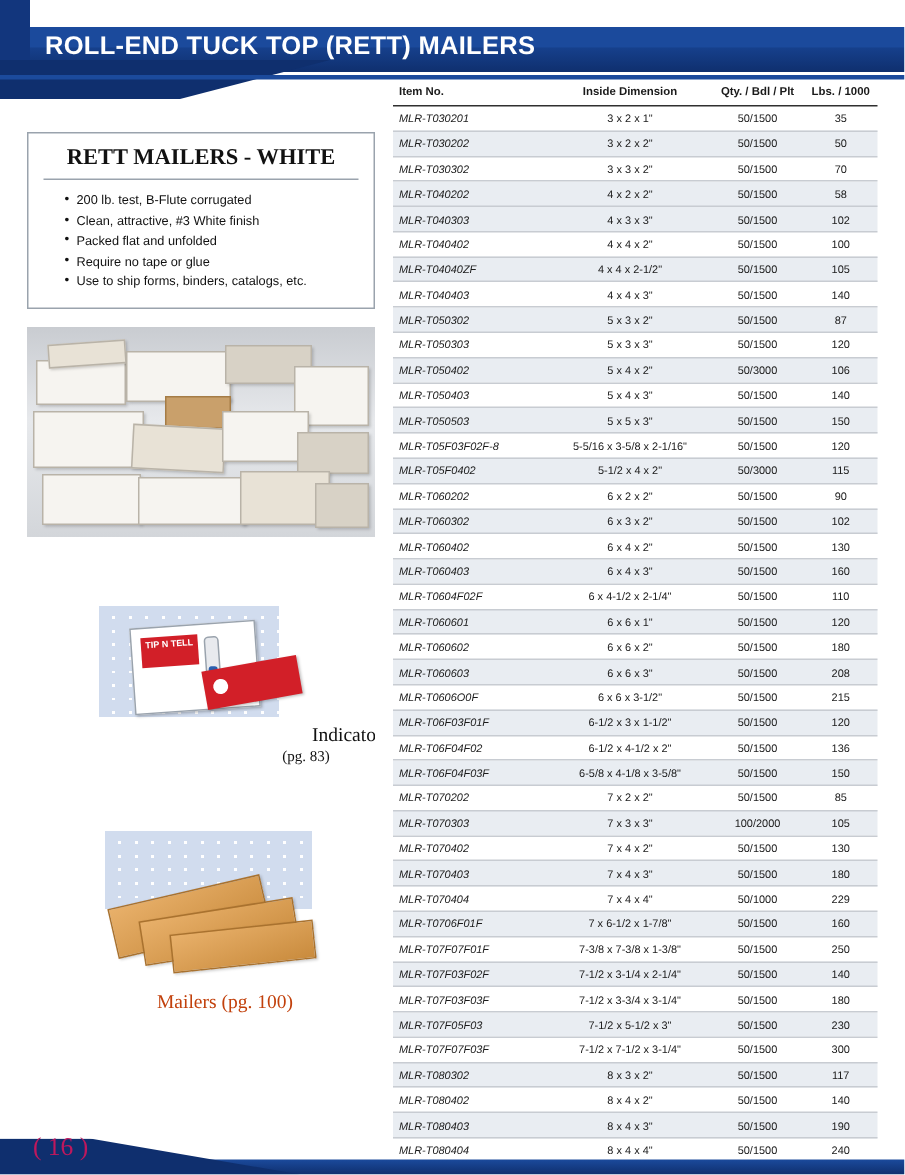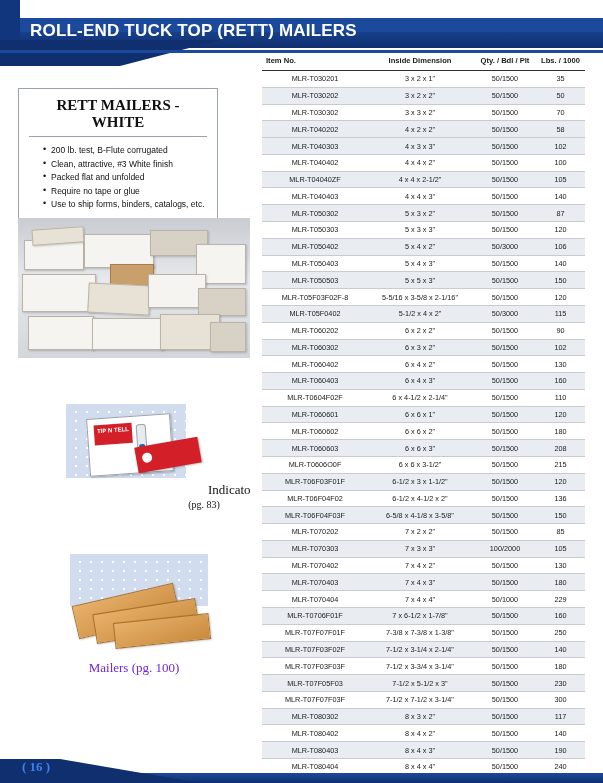--- a/index.html
+++ b/index.html
@@ -61,21 +61,21 @@
 
   
   .left-col {
     position: absolute;
     left: 18px; top: 88px;
     width: 232px;
   }
 
   .callout {
     position: relative;
-    width: 200px;
+    width: 232px;
     border: 1px solid #9aa3ad;
     background: #ffffff;
     padding: 8px 10px 10px 10px;
   }
   .callout-title {
     text-align: center;
     font-family: "Liberation Serif", serif;
     font-weight: bold;
     font-size: 15px;
     color: #111111;
@@ -232,26 +232,26 @@
     opacity: .85;
   }
   .mail-sheet {
     position: absolute;
     background: linear-gradient(to bottom right, #e8b06a, #c98b3d);
     border: 1px solid #a9722f;
     box-shadow: 1px 1px 2px rgba(0,0,0,.2);
   }
   .cap-mail {
     position: absolute;
-    left: 0; top: 112px;
+    left: 16px; top: 112px;
     width: 232px;
     text-align: center;
     font-family: "Liberation Serif", serif;
     font-size: 13px;
-    color: #6d28d9;
+    color: #c2410c;
   }
 
   
   .table-wrap {
     position: absolute;
     left: 262px; top: 52px;
     width: 323px;
   }
   table.spec {
     width: 323px;
@@ -268,21 +268,21 @@
     white-space: nowrap;
     margin-left: 24px;
   }
   table.spec th.item { text-align: left; padding-left: 4px; }
   table.spec td {
     padding: 3.4px 2px;
     border-bottom: 0.6px solid #c8ccd2;
     text-align: center;
     white-space: nowrap;
   }
-  table.spec td.item { text-align: center; padding-left: 4px; }
+  table.spec td.item { text-align: left; padding-left: 4px; font-style: italic; }
   table.spec tr.alt td { background: #e9edf2; }
   table.spec col.c1 { width: 104px; }
   table.spec col.c2 { width: 108px; }
   table.spec col.c3 { width: 62px; }
   table.spec col.c4 { width: 49px; }
 
   
   .footer {
     position: absolute;
     left: 0; bottom: 0;
@@ -297,24 +297,24 @@
   .footer-swoosh {
     position: absolute;
     left: 0; bottom: 0;
     width: 260px; height: 24px;
     background: #0f2f6e;
     clip-path: polygon(0 0, 60px 0, 200px 24px, 0 24px);
   }
   .page-num {
     position: absolute;
     left: 22px; bottom: 8px;
-    color: #3b82f6;
+    color: #be185d;
     font-family: "Liberation Serif", serif;
-    font-size: 13px;
-    font-weight: bold;
+    font-size: 17px;
+    font-weight: normal;
   }
 </style>
 </head>
 <body>
 
 <div class="header-band">
   <div class="header-blue"></div>
   <div class="header-swoosh"></div>
   <div class="header-title">ROLL-END TUCK TOP (RETT) MAILERS</div>
   <div class="header-rule"></div>

